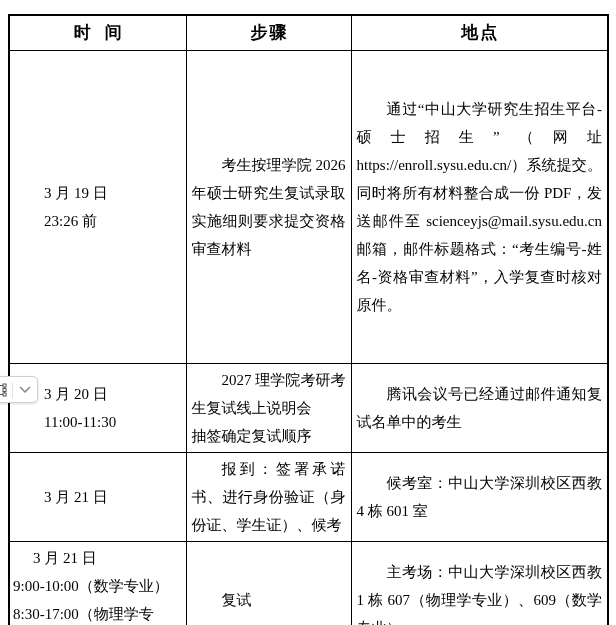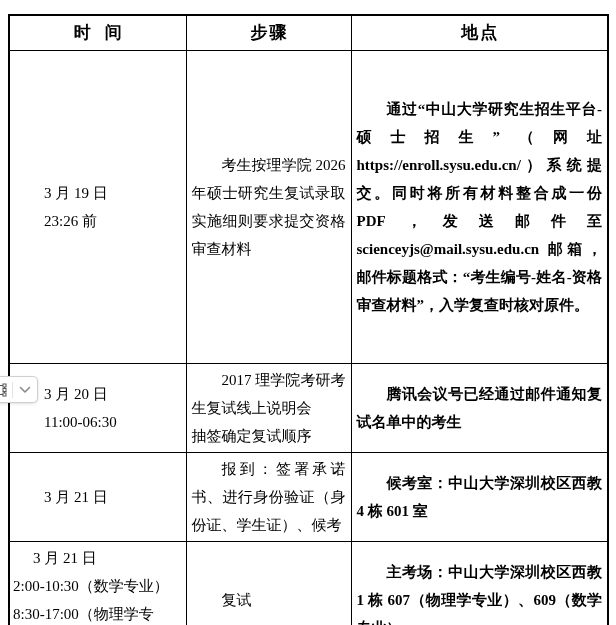--- a/index.html
+++ b/index.html
@@ -44,21 +44,21 @@
   tr.r1 { height: 313px; }
   tr.r2 { height: 88px; }
   tr.r3 { height: 84px; }
   tr.r4 { height: 80px; }
 
   td.time { text-align: left; padding-left: 34px; }
   tr.r4 td.time { padding-left: 3px; padding-right: 3px; }
   tr.r4 td.time .tline.indent1 { text-indent: 20px; }
 
   td.steps { text-align: left; margin-left: 32px; }
-  td.loc   { text-align: left; font-weight: bold; }
+  td.loc   { text-align: left; }
   .para { text-align: justify; }
   .para.indent { text-indent: 2em; }
 
   
   .float-toolbar {
     position: absolute;
     left: -15px; top: 376px;
     width: 53px; height: 27px;
     background: #fff;
     border: 1px solid #cfcfcf;
@@ -107,24 +107,24 @@
         <p class="para indent">考生按理学院 2026 年硕士研究生复试录取实施细则要求提交资格审查材料</p>
       </td>
       <td class="cell loc">
         <p class="para indent">通过“中山大学研究生招生平台-硕士招生”（网址 https://enroll.sysu.edu.cn/）系统提交。同时将所有材料整合成一份 PDF，发送邮件至 scienceyjs@mail.sysu.edu.cn 邮箱，邮件标题格式：“考生编号-姓名-资格审查材料”，入学复查时核对原件。</p>
       </td>
     </tr>
 
     <tr class="r2">
       <td class="cell time">
         <div class="tline">3 月 20 日</div>
-        <div class="tline">11:00-06:30</div>
+        <div class="tline">11:00-11:30</div>
       </td>
       <td class="cell steps">
-        <p class="para indent">2017 理学院考研考生复试线上说明会</p>
+        <p class="para indent">2027 理学院考研考生复试线上说明会</p>
         <p class="para">抽签确定复试顺序</p>
       </td>
       <td class="cell loc">
         <p class="para indent">腾讯会议号已经通过邮件通知复试名单中的考生</p>
       </td>
     </tr>
 
     <tr class="r3">
       <td class="cell time">
         <div class="tline">3 月 21 日</div>
@@ -133,21 +133,21 @@
         <p class="para indent">报到：签署承诺书、进行身份验证（身份证、学生证）、候考</p>
       </td>
       <td class="cell loc">
         <p class="para indent">候考室：中山大学深圳校区西教 4 栋 601 室</p>
       </td>
     </tr>
 
     <tr class="r4">
       <td class="cell time">
         <div class="tline indent1">3 月 21 日</div>
-        <div class="tline">2:00-10:30（数学专业）</div>
+        <div class="tline">9:00-10:00（数学专业）</div>
         <div class="tline">8:30-17:00（物理学专业）</div>
       </td>
       <td class="cell steps">
         <p class="para indent">复试</p>
       </td>
       <td class="cell loc">
         <p class="para indent">主考场：中山大学深圳校区西教 1 栋 607（物理学专业）、609（数学专业）</p>
       </td>
     </tr>
   </tbody>

